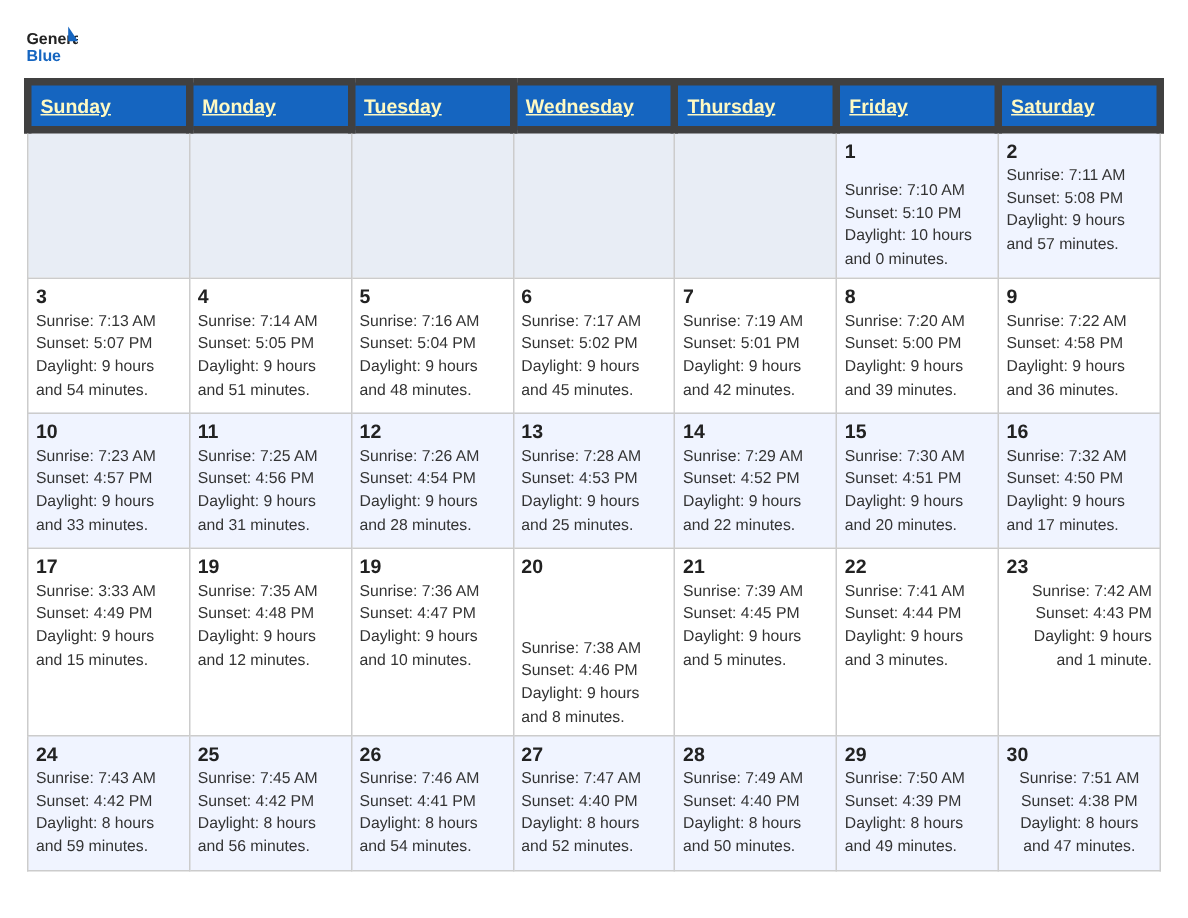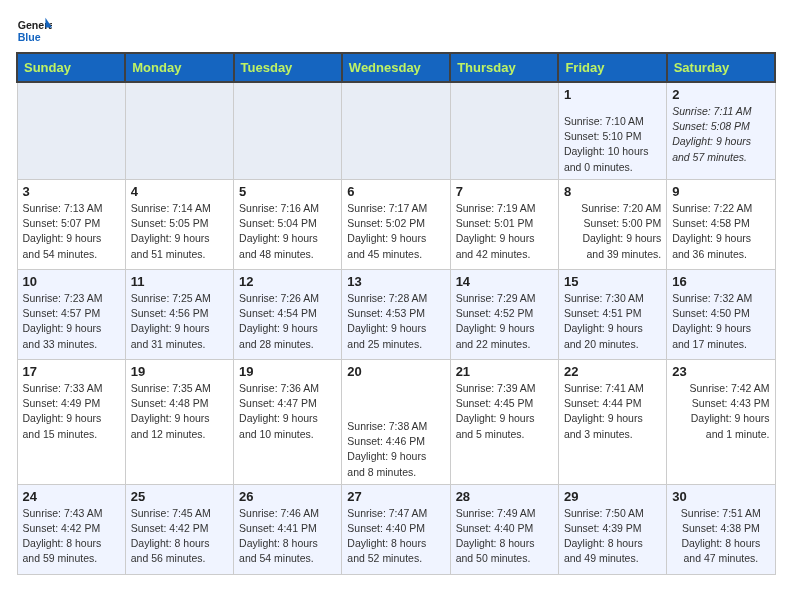--- a/index.html
+++ b/index.html
@@ -37,25 +37,26 @@
       font-size: 15px;
       color: #444;
     }
     .calendar {
       width: 100%;
       border-collapse: collapse;
       table-layout: fixed;
     }
     .calendar th {
       background: #1565c0;
-      color: #bef264;
+      color: #fef9c3;
       text-align: left;
       padding: 6px 6px;
       font-size: 13px;
-      border: 2px solid #404040;
+      border: 5px solid #404040;
+      text-decoration: underline;
     }
     .calendar td {
       border: 1px solid #ccc;
       vertical-align: top;
       padding: 4px 5px;
       font-size: 11px;
       color: #333;
       height: 90px;
       background: #fff;
     }
@@ -123,21 +124,21 @@
         <td class="empty"></td>
         <td>
           <span class="day-number">1</span>
           <div class="day-info" style="white-space: pre-line; margin-top: 12px;">Sunrise: 7:10 AM
 Sunset: 5:10 PM
 Daylight: 10 hours
 and 0 minutes.</div>
         </td>
         <td>
           <span class="day-number">2</span>
-          <div class="day-info" style="white-space: pre-line; font-style: italic;">Sunrise: 7:11 AM
+          <div class="day-info" style="white-space: pre-line;">Sunrise: 7:11 AM
 Sunset: 5:08 PM
 Daylight: 9 hours
 and 57 minutes.</div>
         </td>
       </tr>
       <tr>
         <td>
           <span class="day-number">3</span>
           <div class="day-info" style="white-space: pre-line;">Sunrise: 7:13 AM
 Sunset: 5:07 PM
@@ -167,21 +168,21 @@
         </td>
         <td>
           <span class="day-number">7</span>
           <div class="day-info" style="white-space: pre-line;">Sunrise: 7:19 AM
 Sunset: 5:01 PM
 Daylight: 9 hours
 and 42 minutes.</div>
         </td>
         <td>
           <span class="day-number">8</span>
-          <div class="day-info" style="white-space: pre-line; text-align: right;">Sunrise: 7:20 AM
+          <div class="day-info" style="white-space: pre-line;">Sunrise: 7:20 AM
 Sunset: 5:00 PM
 Daylight: 9 hours
 and 39 minutes.</div>
         </td>
         <td>
           <span class="day-number">9</span>
           <div class="day-info" style="white-space: pre-line;">Sunrise: 7:22 AM
 Sunset: 4:58 PM
 Daylight: 9 hours
 and 36 minutes.</div>
@@ -234,21 +235,21 @@
           <span class="day-number">16</span>
           <div class="day-info" style="white-space: pre-line;">Sunrise: 7:32 AM
 Sunset: 4:50 PM
 Daylight: 9 hours
 and 17 minutes.</div>
         </td>
       </tr>
       <tr>
         <td>
           <span class="day-number">17</span>
-          <div class="day-info" style="white-space: pre-line;">Sunrise: 7:33 AM
+          <div class="day-info" style="white-space: pre-line;">Sunrise: 3:33 AM
 Sunset: 4:49 PM
 Daylight: 9 hours
 and 15 minutes.</div>
         </td>
         <td>
           <span class="day-number">19</span>
           <div class="day-info" style="white-space: pre-line;">Sunrise: 7:35 AM
 Sunset: 4:48 PM
 Daylight: 9 hours
 and 12 minutes.</div>

